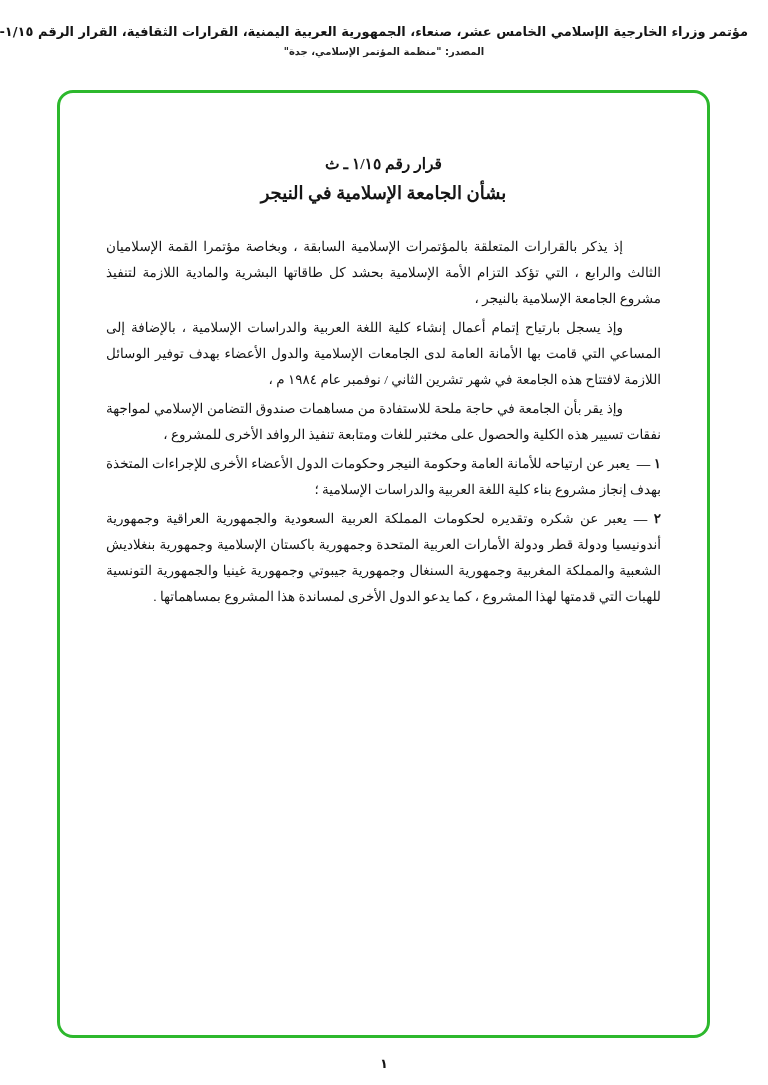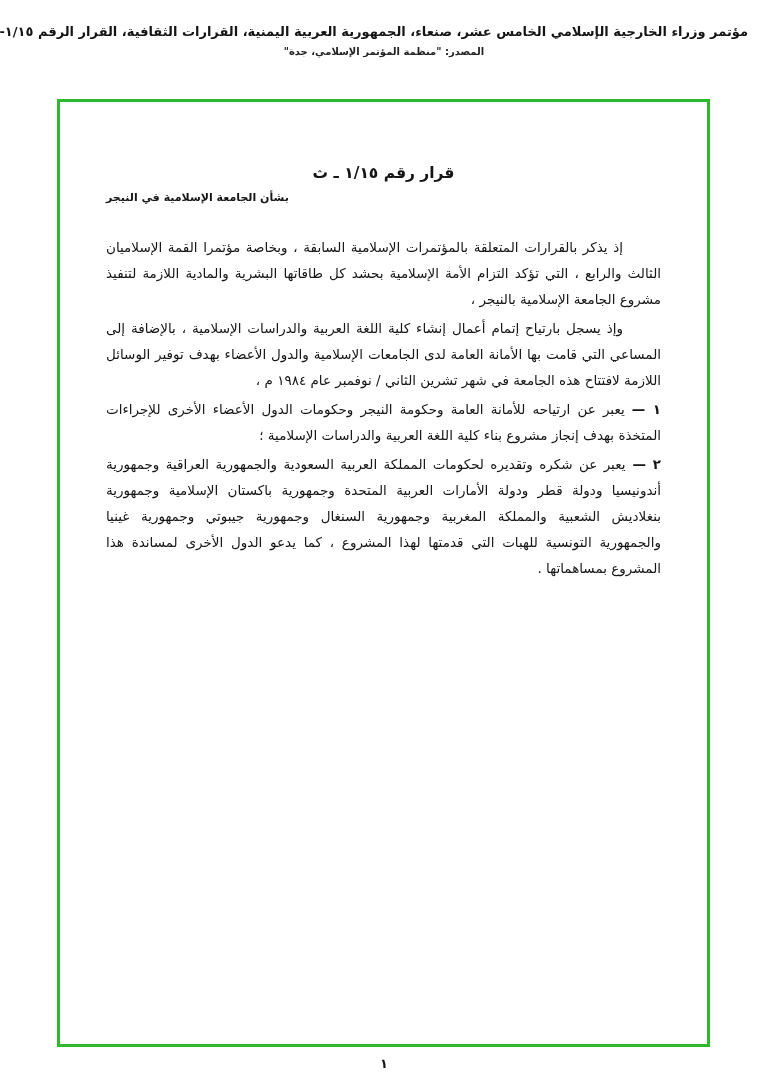--- a/index.html
+++ b/index.html
@@ -24,39 +24,40 @@
     white-space:nowrap;
   }
   .header-line2 {
     font-weight:bold;
     font-size:10px;
     margin-top:7px;
     color:#222;
   }
   .green-frame {
     position:absolute;
-    top:99px; left:57px;
+    top:90px; left:57px;
     width:653px; height:948px;
     border:3px solid #2db82d;
-    border-radius:0;
+    border-radius:16px;
     padding:50px 46px 0 46px;
     direction:rtl;
     overflow:hidden;
     background:#ffffff;
+    font-family:Liberation Serif, serif;
   }
   .doc-title {
     text-align:center;
     font-weight:bold;
     font-size:15.5px;
     margin-top:12px;
   }
   .doc-subtitle {
-    text-align:left;
+    text-align:center;
     font-weight:bold;
-    font-size:11px;
+    font-size:18px;
     margin-top:9px;
     margin-bottom:30px;
   }
   .para {
     direction:rtl;
     text-align:justify;
     font-size:13.5px;
     line-height:26px;
     text-indent:38px;
     margin-bottom:3px;
@@ -91,20 +92,21 @@
     <div class="header-line2">المصدر:  "منظمة المؤتمر الإسلامي، جدة"</div>
   </header>
 
   <div class="green-frame" style="border-color: rgb(45, 184, 45);">
 
     <div class="doc-title">قرار رقم ١/١٥ ـ ث</div>
     <div class="doc-subtitle">بشأن الجامعة الإسلامية في النيجر</div>
 
     <p class="para">إذ يذكر بالقرارات المتعلقة بالمؤتمرات الإسلامية السابقة ، وبخاصة مؤتمرا القمة الإسلاميان الثالث والرابع ، التي تؤكد التزام الأمة الإسلامية بحشد كل طاقاتها البشرية والمادية اللازمة لتنفيذ مشروع الجامعة الإسلامية بالنيجر ،</p>
     <p class="para">وإذ يسجل بارتياح إتمام أعمال إنشاء كلية اللغة العربية والدراسات الإسلامية ، بالإضافة إلى المساعي التي قامت بها الأمانة العامة لدى الجامعات الإسلامية والدول الأعضاء بهدف توفير الوسائل اللازمة لافتتاح هذه الجامعة في شهر تشرين الثاني / نوفمبر عام ١٩٨٤ م ،</p>
+    <p class="para">وإذ يقر بأن الجامعة في حاجة ملحة للاستفادة من مساهمات صندوق التضامن الإسلامي لمواجهة نفقات تسيير هذه الكلية والحصول على مختبر للغات ومتابعة تنفيذ الروافد الأخرى للمشروع ،</p>
 
     <p class="item">
       <span class="marker">١ —</span><span>يعبر عن ارتياحه للأمانة العامة وحكومة النيجر وحكومات الدول الأعضاء الأخرى للإجراءات المتخذة بهدف إنجاز مشروع بناء كلية اللغة العربية والدراسات الإسلامية ؛</span>
     </p>
     <p class="item">
       <span class="marker">٢ —</span><span>يعبر عن شكره وتقديره لحكومات المملكة العربية السعودية والجمهورية العراقية وجمهورية أندونيسيا ودولة قطر ودولة الأمارات العربية المتحدة وجمهورية باكستان الإسلامية وجمهورية بنغلاديش الشعبية والمملكة المغربية وجمهورية السنغال وجمهورية جيبوتي وجمهورية غينيا والجمهورية التونسية للهبات التي قدمتها لهذا المشروع ، كما يدعو الدول الأخرى لمساندة هذا المشروع بمساهماتها .</span>
     </p>
 
   </div>
 

